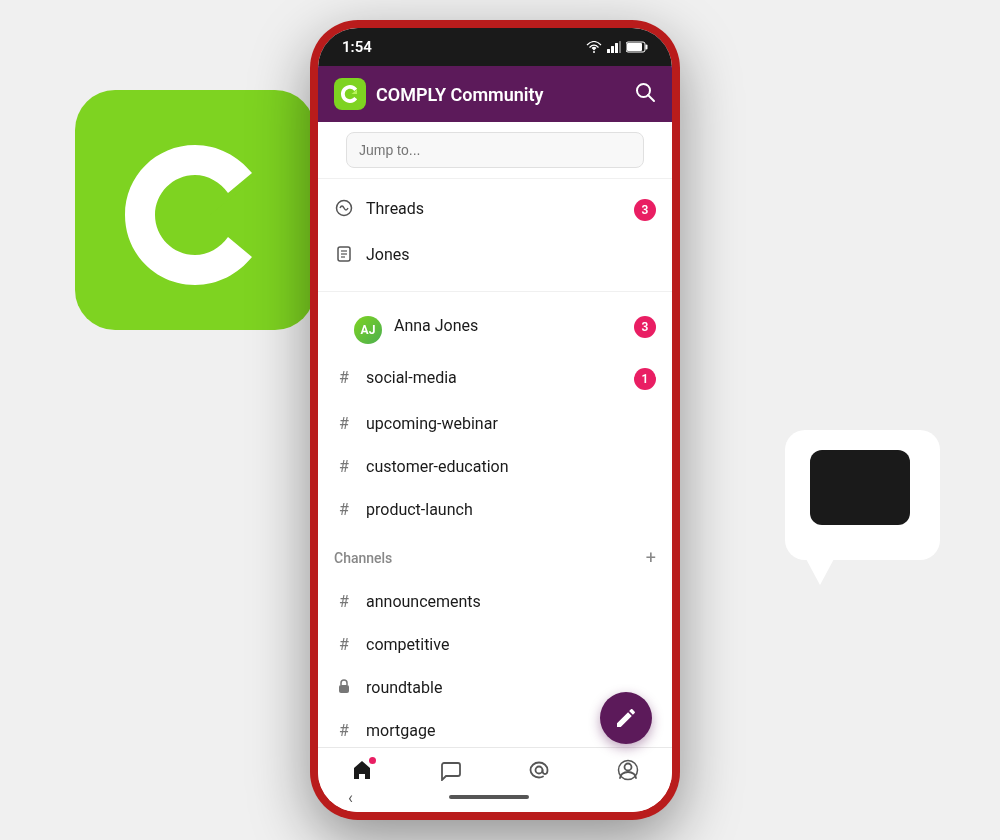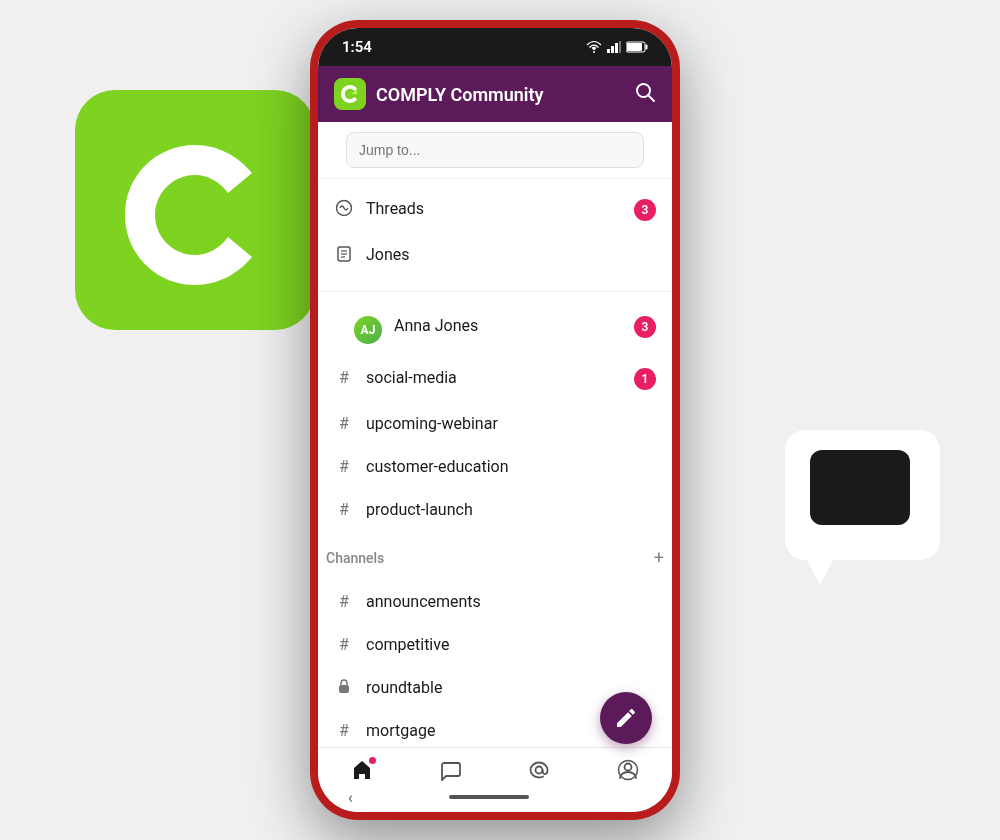--- a/index.html
+++ b/index.html
@@ -218,21 +218,21 @@
       color: white;
       font-size: 12px;
       font-weight: 700;
       margin-left: 20px;
     }
 
     
     .section-label {
       display: flex;
       align-items: center;
-      padding: 8px 8px 4px;
+      padding: 8px 16px 4px;
     }
 
     .section-label-text {
       flex: 1;
       font-size: 14px;
       color: #888;
       font-weight: 500;
     }
 
     .section-add {

